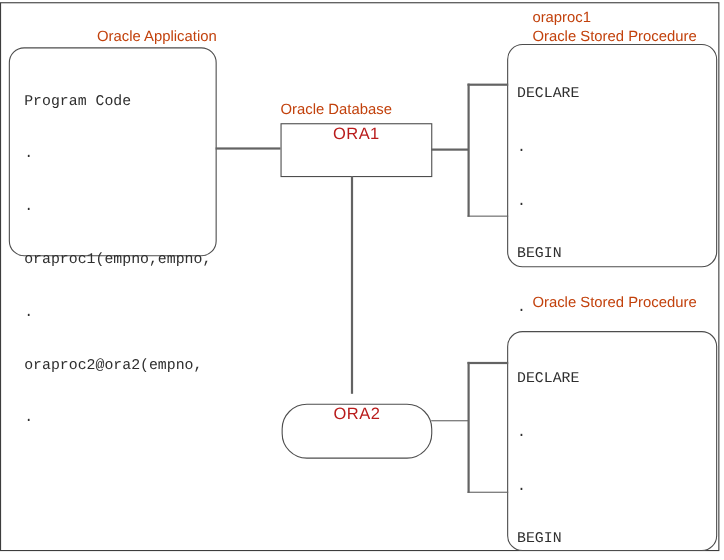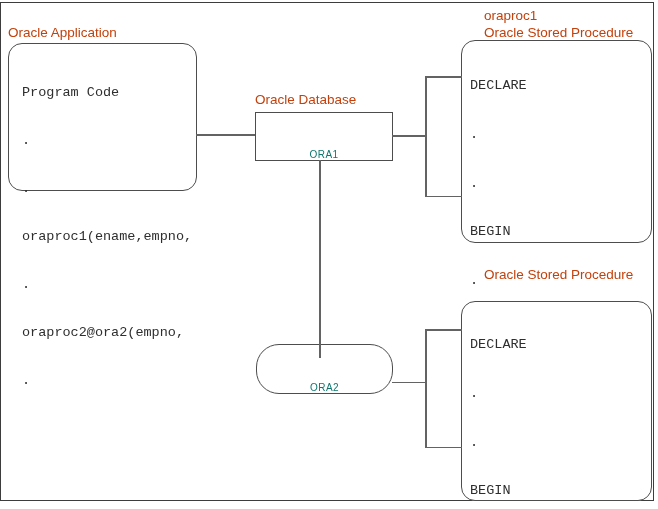--- a/index.html
+++ b/index.html
@@ -8,38 +8,38 @@
     font-family:"Liberation Sans", sans-serif; overflow:hidden;
   }
   .frame {
     position:absolute; left:0; top:2px; width:654px; height:499px;
     border:1.5px solid #3d3d3d; box-sizing:border-box;
   }
   .label {
     position:absolute; font-size:13.5px; line-height:17px; color:#c2410c;
     white-space:nowrap;
   }
-  .app-label   { left:8px;   top:24px; width:189px; text-align:left; }
+  .app-label   { left:8px;   top:24px; width:189px; text-align:right; }
   .db-label    { left:255px; top:91px; width:138px; text-align:left; }
   .proc1-label { left:484px; top:7px; }
   .proc2-label { left:484px; top:266px; }
   .box {
     position:absolute; border:1.4px solid #4d4d4d; box-sizing:border-box;
     background:#fff;
   }
   .rounded { border-radius:14px; }
-  .app-box   { left:8px;   top:43px;  width:189px; height:148px; }
+  .app-box   { left:8px;   top:43px;  width:189px; height:190px; }
   .proc1-box { left:461px; top:40px;  width:191px; height:203px; }
   .proc2-box { left:461px; top:301px; width:191px; height:200px; }
   .db-node {
-    display:flex; align-items:flex-end; justify-content:center;
-    font-size:10px; letter-spacing:0.4px; color:#0f766e;
+    display:flex; align-items:flex-start; justify-content:center;
+    font-size:15px; letter-spacing:0.4px; color:#b91c1c;
   }
   .ora1 { left:255px; top:112px; width:138px; height:49px; }
-  .ora2 { left:256px; top:344px; width:137px; height:50px;border-radius:23px; }
+  .ora2 { left:256px; top:367px; width:137px; height:50px;border-radius:23px; }
   .code {
     font-family:"Liberation Mono","DejaVu Sans Mono",monospace;
     font-size:13.5px; color:#2e2e2e; white-space:pre;
   }
   .app-box  .code { padding:9px 0 0 13px; line-height:16px; }
   .proc1-box .code { padding:5px 0 0 8px; line-height:16.2px; }
   .proc2-box .code { padding:3px 0 0 8px; line-height:16.2px; }
   .line { position:absolute; background:#636363; }
 </style>
 </head>
@@ -48,21 +48,21 @@
 <div class="canvas">
 
   <div class="frame"></div>
 
   <div class="label app-label">Oracle Application</div>
   <div class="box rounded app-box">
     <div class="code">
       <div>Program Code</div>
       <div>.</div>
       <div>.</div>
-      <div>oraproc1(ename,empno,</div>
+      <div>oraproc1(empno,empno,</div>
       <div>.</div>
       <div>oraproc2@ora2(empno,</div>
       <div>.</div>
       
       
     </div>
   </div>
 
   <div class="label db-label">Oracle Database</div>
   <div class="box db-node ora1">

